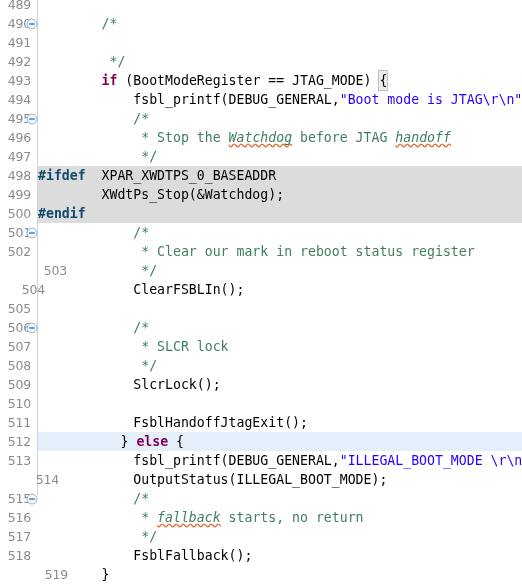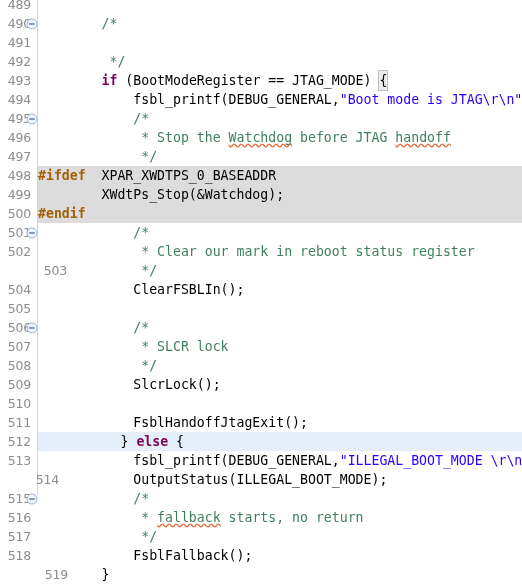--- a/index.html
+++ b/index.html
@@ -80,29 +80,30 @@
     position: absolute;
     left: 38px;
     width: 484px;
     z-index: 0;
   }
   .band-inactive { background: #dcdcdc; }
   .band-current  { background: #e4effa; }
 
   
   .kw   { color: #7f0055; font-weight: bold; }
-  .pp   { color: #a16207; font-weight: bold; }
+  .pp   { color: #0c4a6e; font-weight: bold; }
   .cmt  { color: #3f7f5f; }
   .str  { color: #2a00ff; }
   .pl   { color: #000000; }
 
   
   .sq {
     text-decoration: underline wavy #e06c3b;
     text-decoration-skip-ink: none;
+    font-style: italic;
   }
 
   
   .brk {
     outline: 1px solid #c0c0c0;
     background: #ececec;
   }
 </style>
 </head>
 <body>
@@ -141,21 +142,21 @@
       <div class="gline" style="top: 204px;">500</div>
       <div class="gline" style="top: 223px;">501</div>
       <div class="fold" style="top: 223px;">
         <svg width="12" height="12" viewBox="0 0 12 12">
           <circle cx="6" cy="6" r="5" fill="#eef4fb" stroke="#9ab6d4" stroke-width="1"></circle>
           <line x1="3.2" y1="6" x2="8.8" y2="6" stroke="#4a6a8a" stroke-width="1.3"></line>
         </svg>
       </div>
       <div class="gline" style="top: 242px;">502</div>
       <div class="gline" style="top: 261px; padding-left: 36px;">503</div>
-      <div class="gline" style="top: 280px;">504</div>
+      <div class="gline" style="top: 280px; margin-left: 14px;">504</div>
       <div class="gline" style="top: 299px;">505</div>
       <div class="gline" style="top: 318px;">506</div>
       <div class="fold" style="top: 318px;">
         <svg width="12" height="12" viewBox="0 0 12 12">
           <circle cx="6" cy="6" r="5" fill="#eef4fb" stroke="#9ab6d4" stroke-width="1"></circle>
           <line x1="3.2" y1="6" x2="8.8" y2="6" stroke="#4a6a8a" stroke-width="1.3"></line>
         </svg>
       </div>
       <div class="gline" style="top: 337px;">507</div>
       <div class="gline" style="top: 356px;">508</div>

